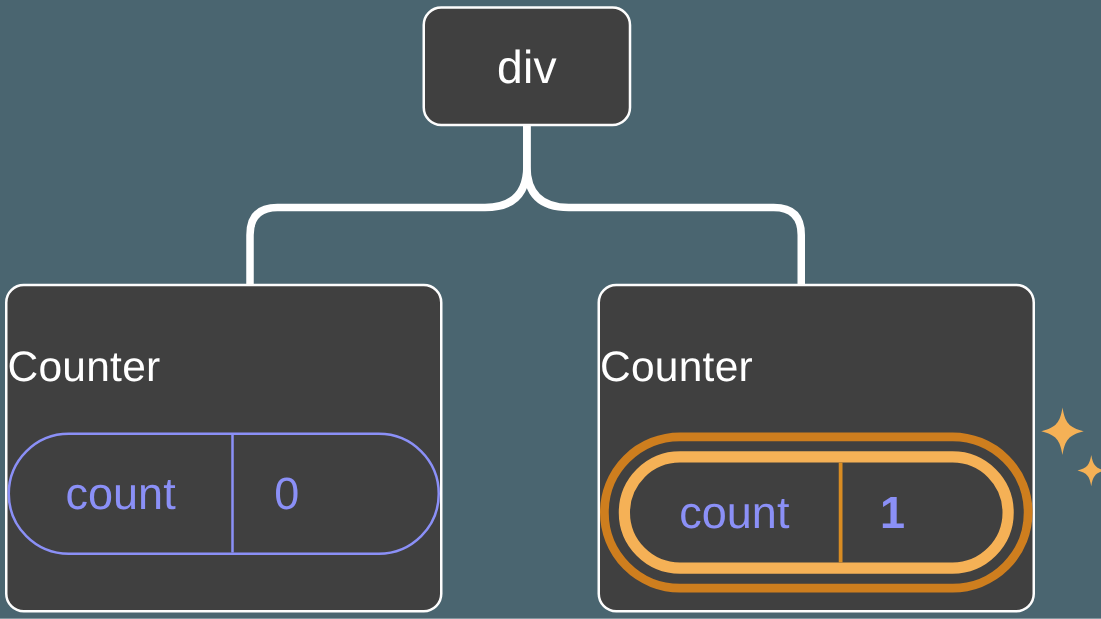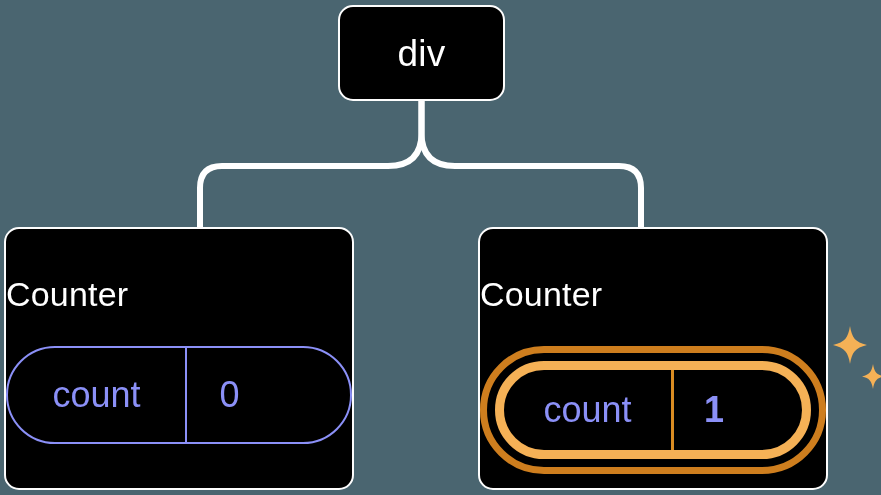--- a/index.html
+++ b/index.html
@@ -26,21 +26,21 @@
     top: 0;
     width: 881px;
     height: 495px;
     pointer-events: none;
   }
 
   
   .node {
     position: absolute;
     box-sizing: border-box;
-    background: #000000;
+    background: #404040;
     border: 2px solid #fdfdfd;
     border-radius: 15px;
   }
 
   #node-div {
     left: 338px;
     top: 5px;
     width: 167px;
     height: 96px;
     display: flex;

